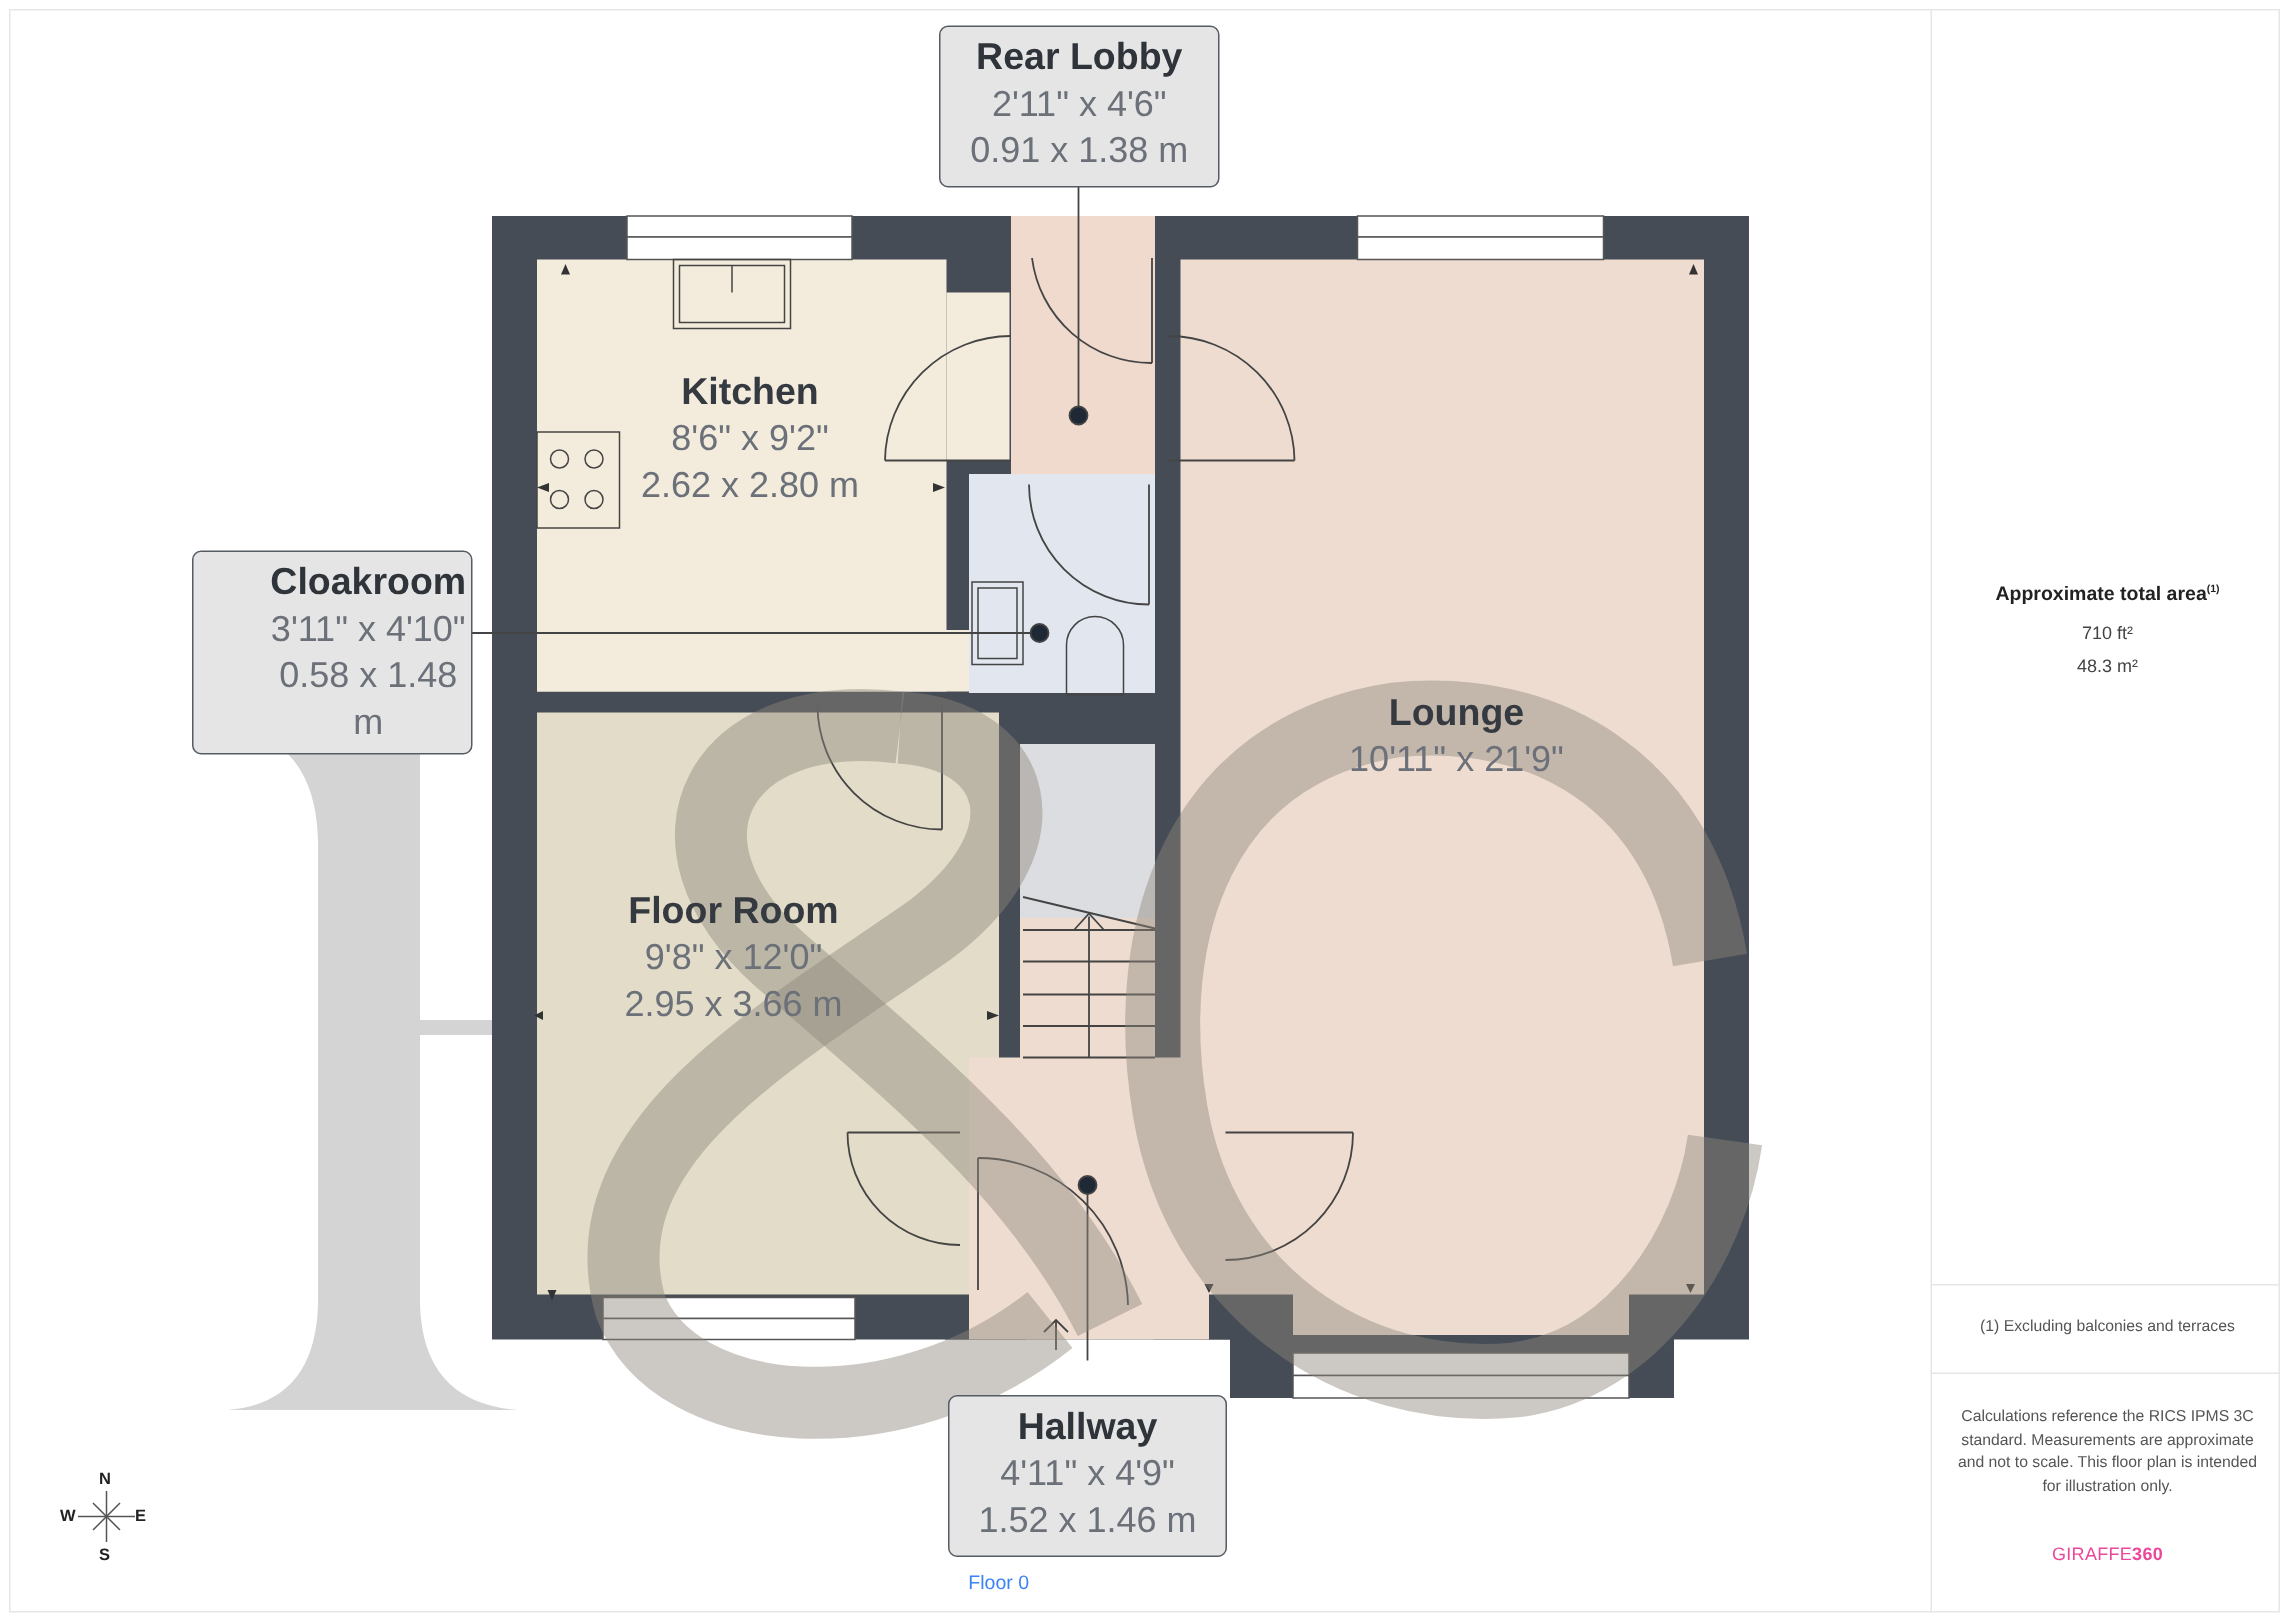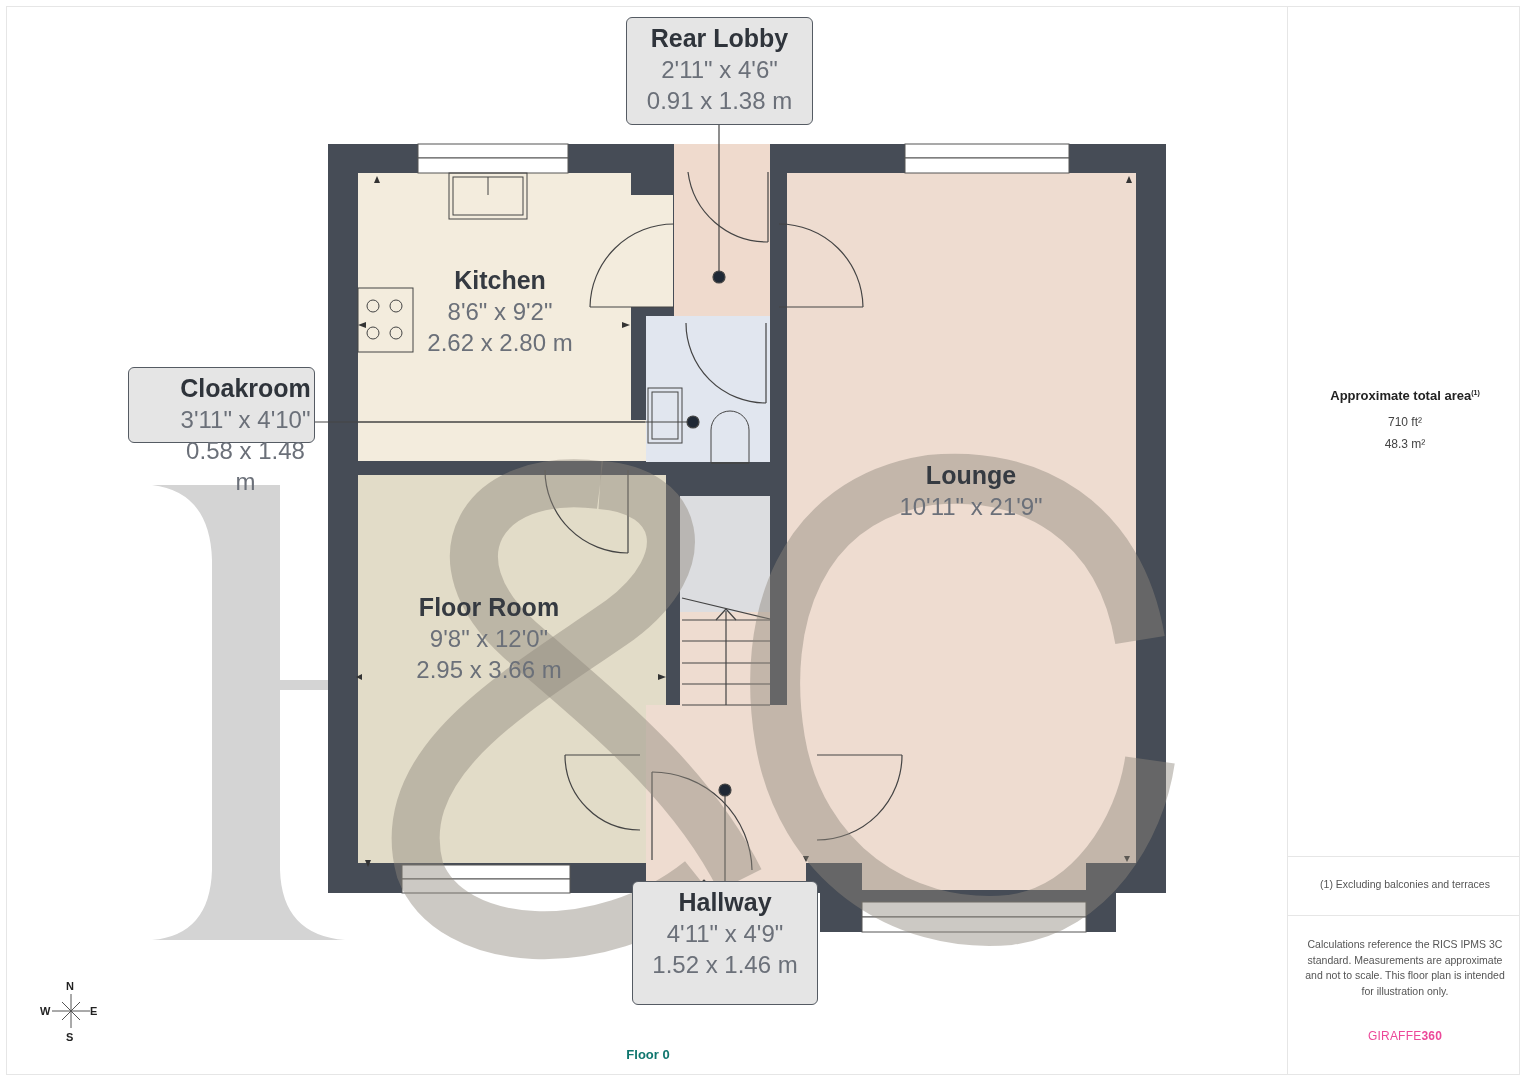--- a/index.html
+++ b/index.html
@@ -17,22 +17,22 @@
   .room-label { position: absolute; text-align: center; }
   .room-label .name { font-weight: bold; font-size: 25px; color: #353a41; line-height: 32px; }
   .room-label .dim { font-size: 24px; color: #6b7079; line-height: 31px; }
   .side-title { position: absolute; left: 1290px; top: 388px; width: 230px; text-align: center;
                 font-weight: bold; font-size: 13px; color: #222; }
   .side-title sup { font-size: 7px; }
   .side-val { position: absolute; left: 1290px; width: 230px; text-align: center; font-size: 12px; color: #444; }
   .side-note { position: absolute; left: 1300px; width: 210px; text-align: center; font-size: 10.5px; color: #555; line-height: 15.5px; }
   .brand { position: absolute; left: 1290px; top: 1029px; width: 230px; text-align: center; font-size: 12px; color: #ec4899; letter-spacing: 0.2px; }
   .brand b { font-weight: bold; }
-  .floor-label { position: absolute; left: 610px; top: 1047px; width: 76px; text-align: center;
-                 font-weight: bold; font-size: 13px; color: #0f766e; }
+  .floor-label { position: absolute; left: 610px; top: 1047px; width: 76px; text-align: right;
+                 font-weight: normal; font-size: 13px; color: #3b82f6; }
   .compass { position: absolute; left: 38px; top: 978px; width: 66px; height: 66px; }
   .compass span { position: absolute; font-weight: bold; font-size: 11px; color: #222; }
 </style>
 </head>
 <body>
 
 <div class="frame"></div>
 <div class="side-divider"></div>
 <div class="side-hr" style="top:856px"></div>
 <div class="side-hr" style="top:915px"></div>
@@ -150,46 +150,46 @@
     <polygon points="803,856 809,856 806,862"></polygon>
   </g>
 
   <g fill="none" stroke="#8d877d" stroke-opacity="0.45">
     <path d="M600 485 C480 470 430 560 520 640 C600 710 690 780 740 880" stroke-width="48"></path>
     <path d="M600 485 C680 490 700 560 620 620 C520 690 390 760 420 870 C450 950 600 960 700 880" stroke-width="48"></path>
     <path d="M1140 640 C1120 520 1030 470 930 480 C800 500 760 620 780 740 C800 860 900 930 1010 920 C1090 910 1140 830 1150 760" stroke-width="50"></path>
   </g>
 </svg>
 
-<div class="room-label" style="left:400px; top:264px; width:200px;">
+<div class="room-label" style="left:400px; top:245px; width:200px;">
   <div class="name">Kitchen</div>
   <div class="dim">8'6" x 9'2"</div>
   <div class="dim">2.62 x 2.80 m</div>
 </div>
 <div class="room-label" style="left:380px; top:591px; width:218px;">
   <div class="name">Floor Room</div>
   <div class="dim">9'8" x 12'0"</div>
   <div class="dim">2.95 x 3.66 m</div>
 </div>
 <div class="room-label" style="left:862px; top:459px; width:218px;">
   <div class="name">Lounge</div>
   <div class="dim">10'11" x 21'9"</div>
 </div>
 
 <div class="label-box" style="left:626px; top:17px; width:187px; height:108px;">
   <div class="name">Rear Lobby</div>
   <div class="dim">2'11" x 4'6"</div>
   <div class="dim">0.91 x 1.38 m</div>
 </div>
-<div class="label-box" style="left:128px; top:367px; width:187px; height:76px;padding-left:48px;">
+<div class="label-box" style="left:128px; top:367px; width:187px; height:136px;padding-left:48px;">
   <div class="name">Cloakroom</div>
   <div class="dim">3'11" x 4'10"</div>
   <div class="dim">0.58 x 1.48 m</div>
 </div>
-<div class="label-box" style="left:632px; top:881px; width:186px; height:124px;">
+<div class="label-box" style="left:632px; top:930px; width:186px; height:108px;">
   <div class="name">Hallway</div>
   <div class="dim">4'11" x 4'9"</div>
   <div class="dim">1.52 x 1.46 m</div>
 </div>
 
 <div class="floor-label">Floor 0</div>
 
 <div class="compass">
   <svg width="66" height="66" viewBox="0 0 66 66">
     <g stroke="#555" stroke-width="1">

